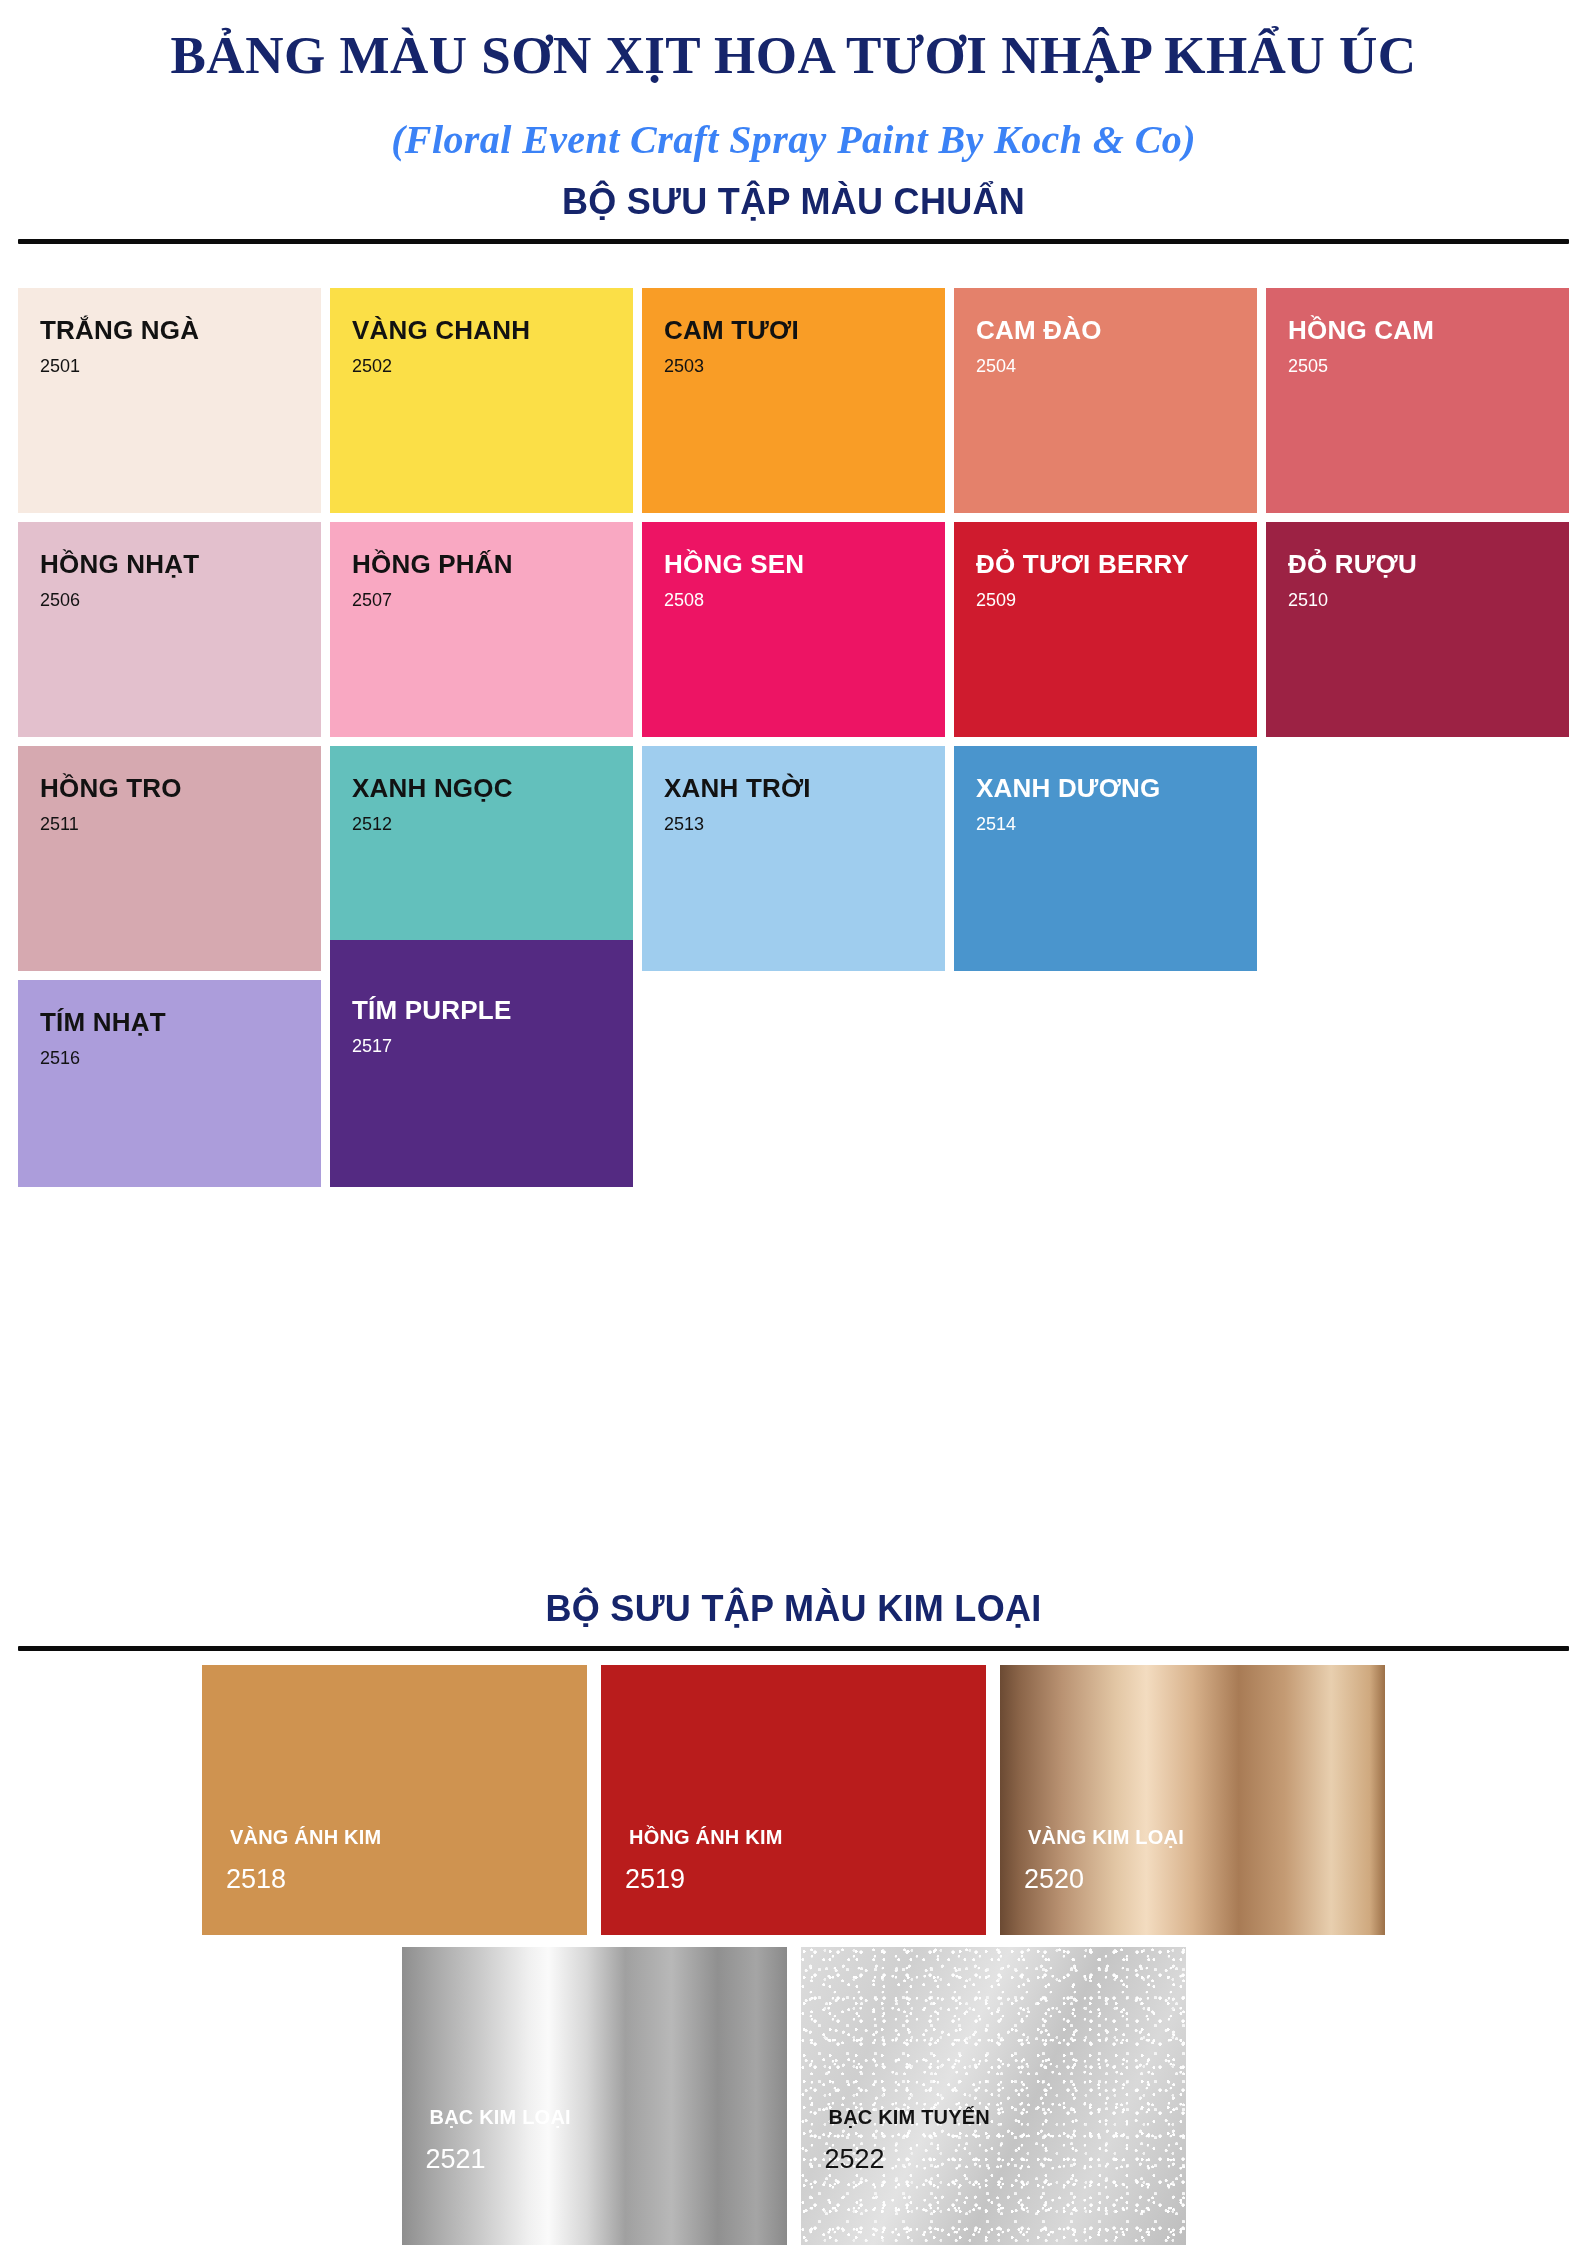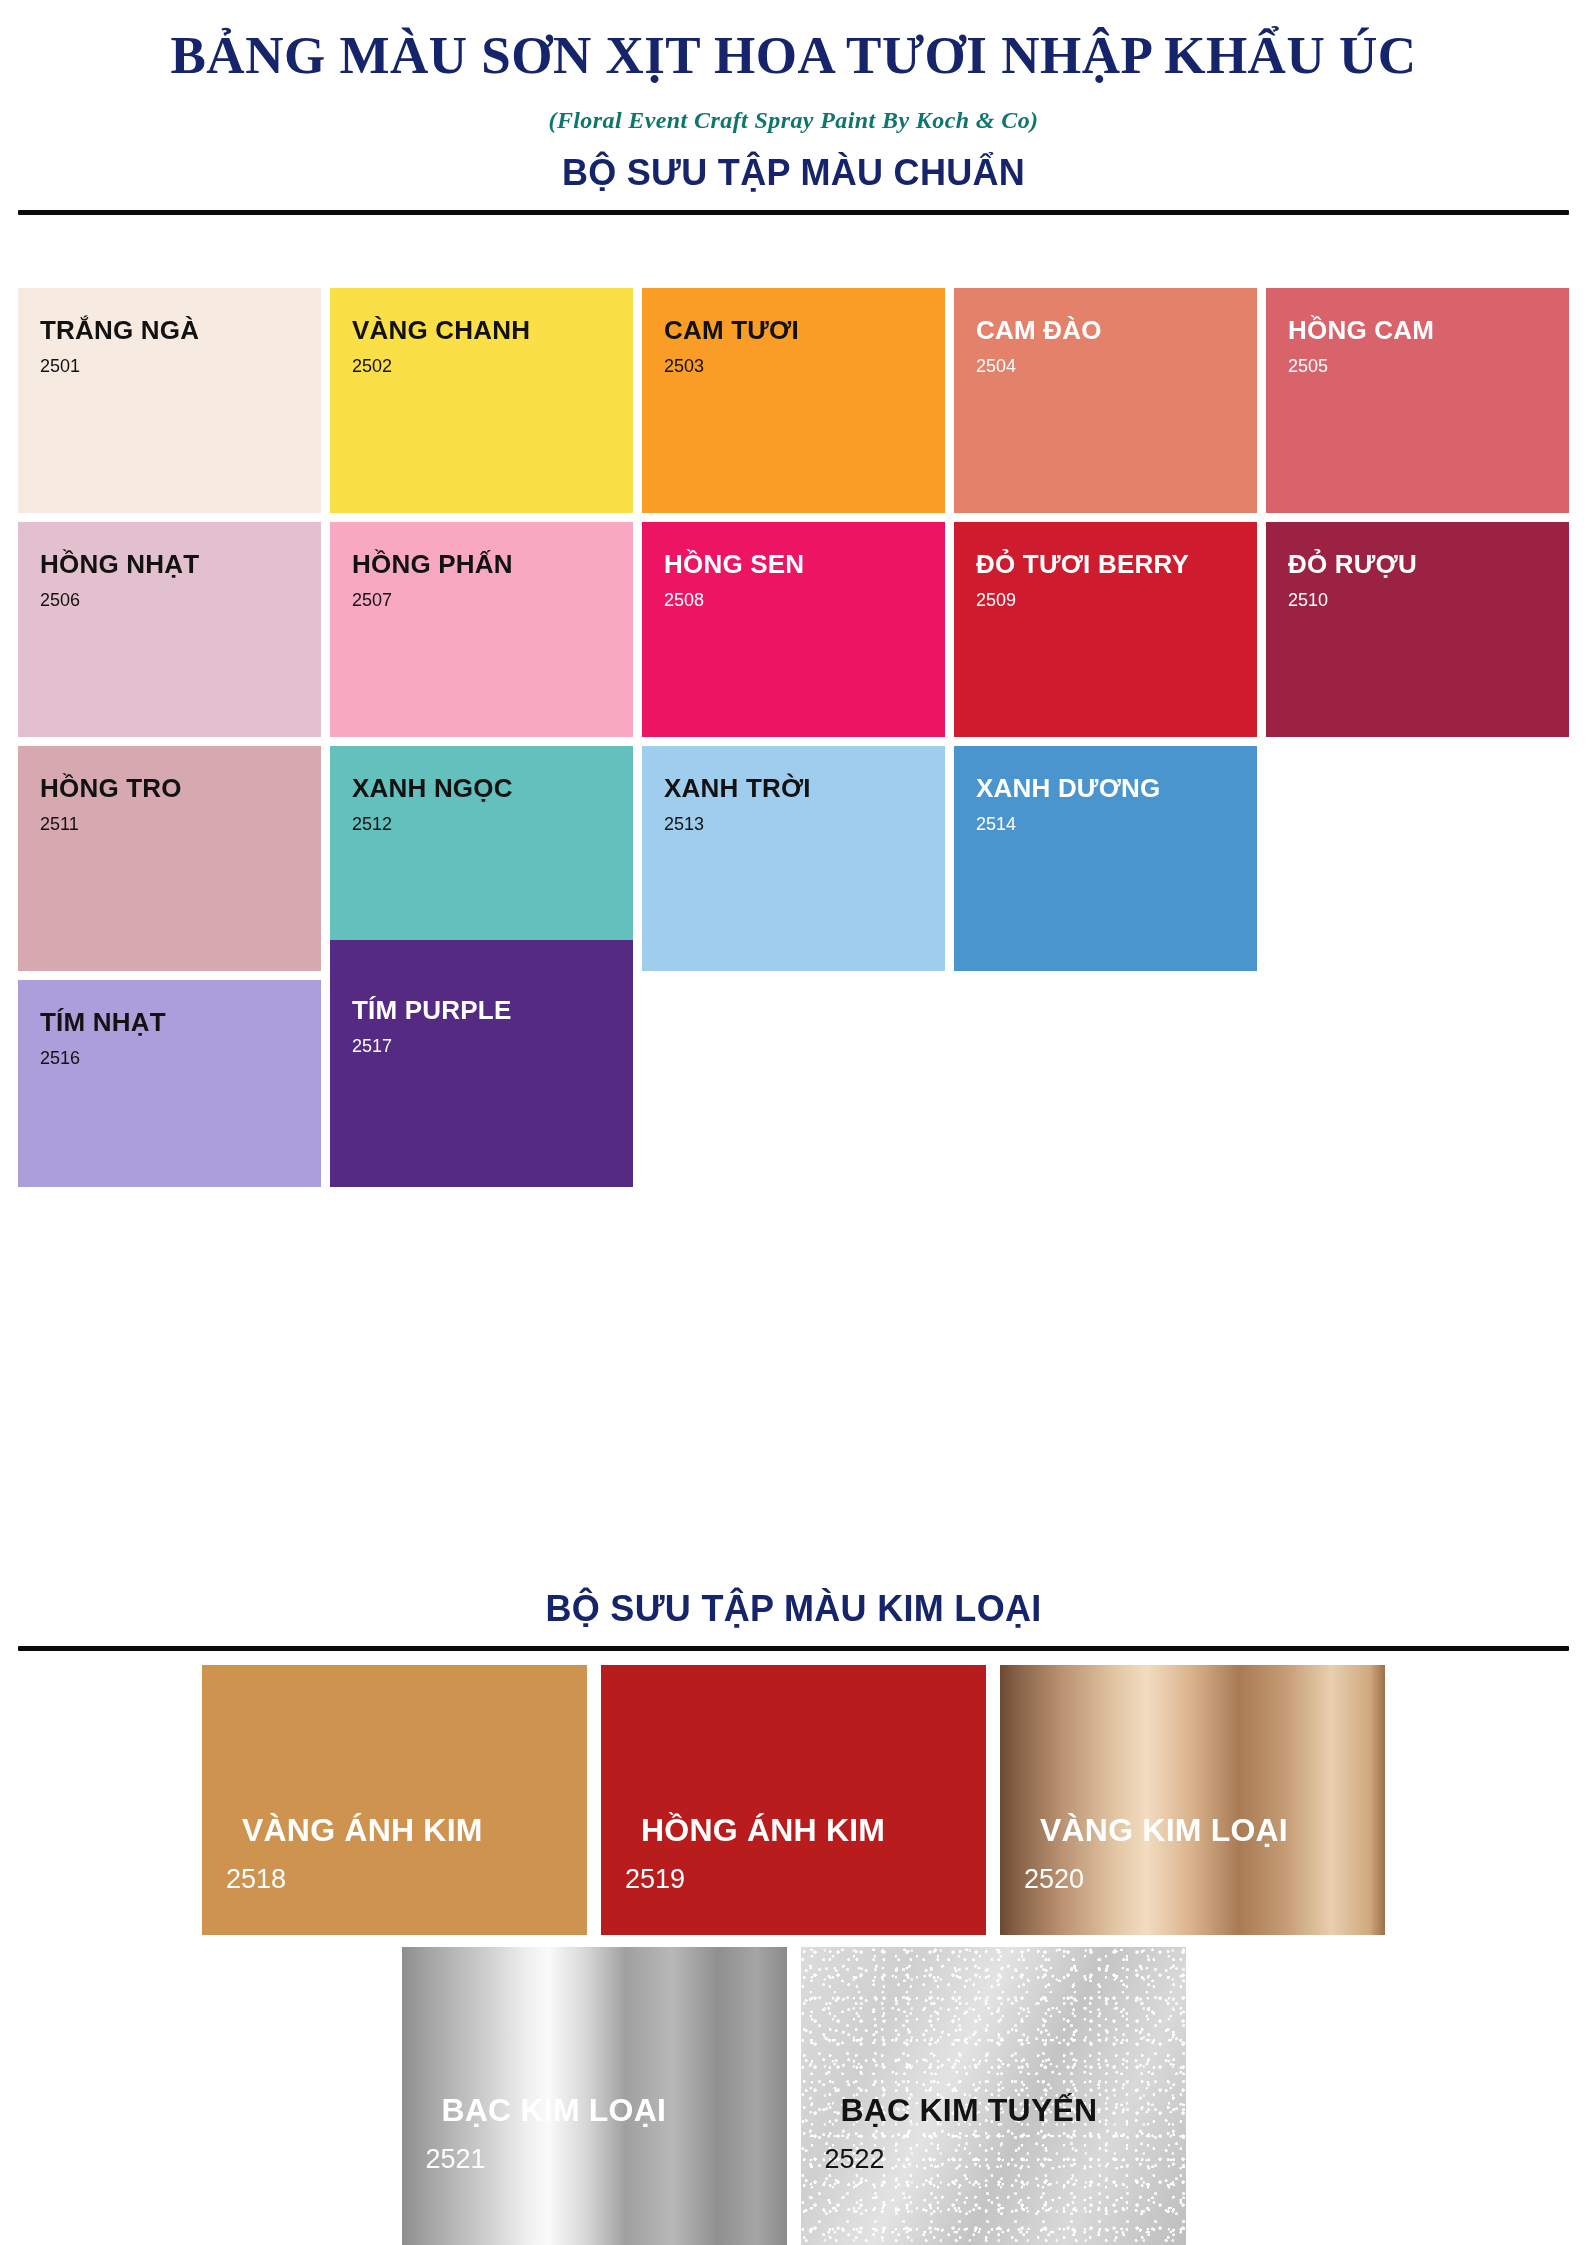--- a/index.html
+++ b/index.html
@@ -24,26 +24,26 @@
     color: #16256b;
     font-family: "Liberation Serif", serif;
     font-weight: bold;
     font-size: 53px;
     letter-spacing: 0.5px;
     line-height: 1.1;
     margin: 0;
     white-space: nowrap;
   }
   .sub-title {
-    color: #0f766e;
+    color: #3b82f6;
     font-family: "Liberation Serif", serif;
     font-style: italic;
     font-weight: bold;
-    font-size: 24px;
-    margin: 23px 0 0 0;
+    font-size: 40px;
+    margin: 32px 0 0 0;
     letter-spacing: 0.4px;
     white-space: nowrap;
   }
   .section-title {
     color: #16256b;
     font-family: "Liberation Sans", sans-serif;
     font-weight: bold;
     font-size: 36px;
     letter-spacing: 0.3px;
     margin: 18px 0 0 0;
@@ -119,23 +119,23 @@
   }
   .metal-row.second { margin-top: 12px; }
   .m-swatch {
     width: 385px;
     height: 270px;
     box-sizing: border-box;
     position: relative;
   }
   .m-swatch .sw-name {
     position: absolute;
-    left: 40px;
+    left: 28px;
     bottom: 86px;
-    font-size: 32px;
+    font-size: 20px;
     font-weight: bold;
     letter-spacing: 0.2px;
     white-space: nowrap;
   }
   .m-swatch .sw-code {
     position: absolute;
     left: 24px;
     bottom: 40px;
     font-size: 27px;
     white-space: nowrap;

